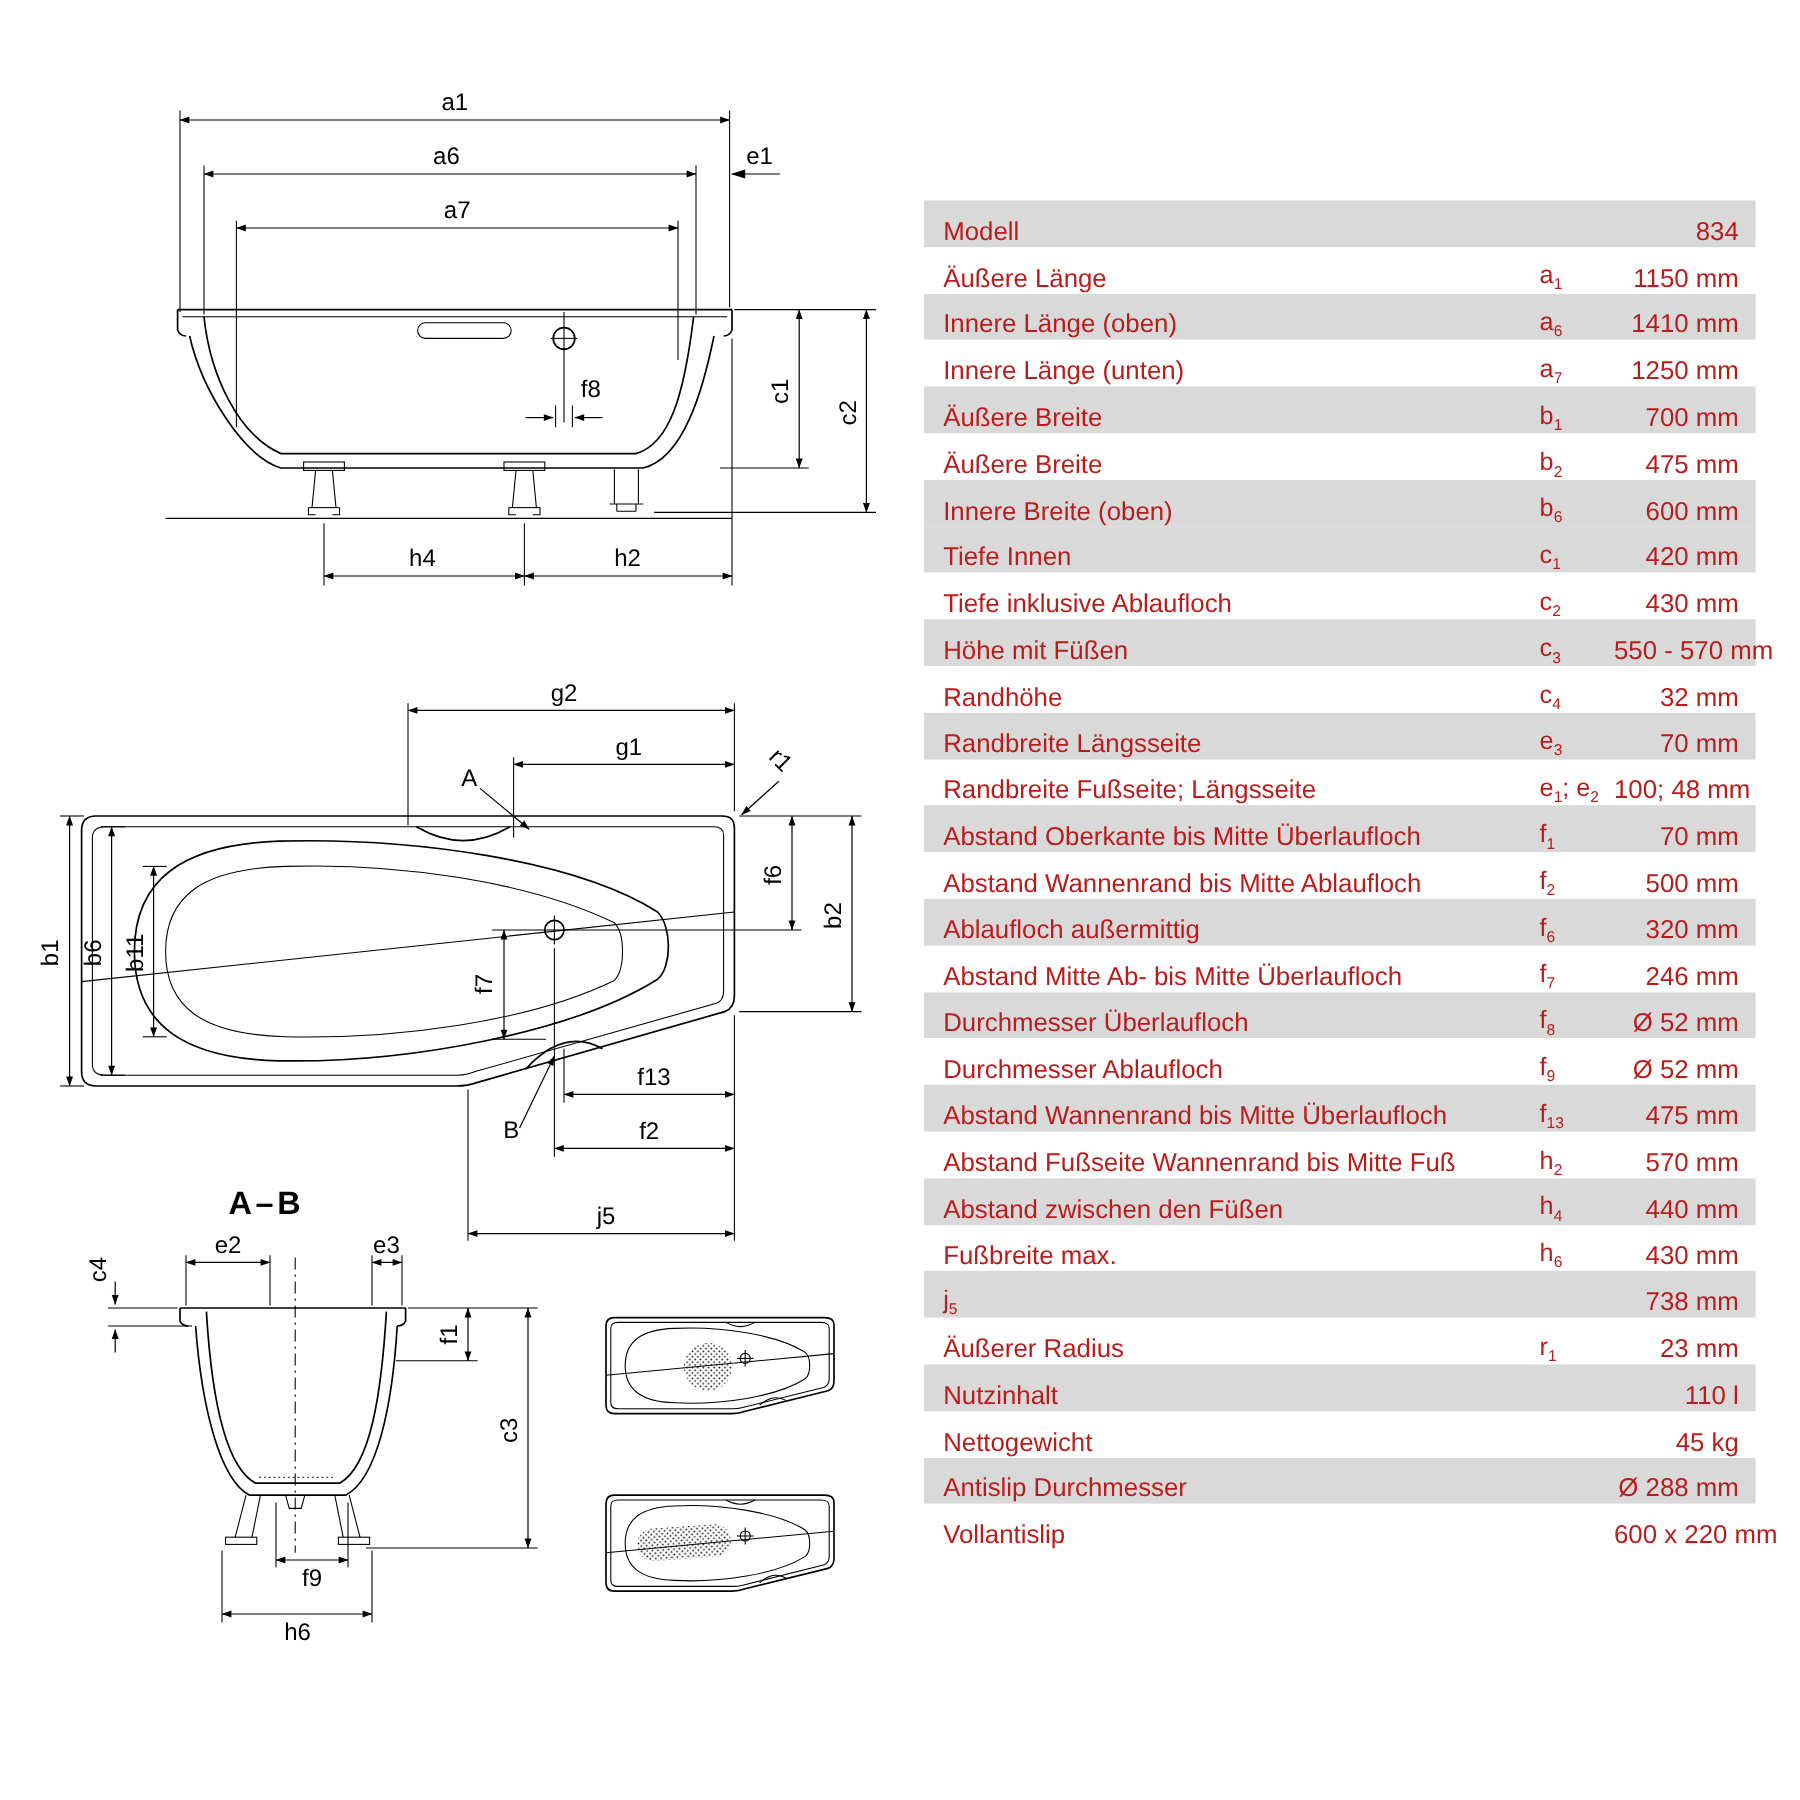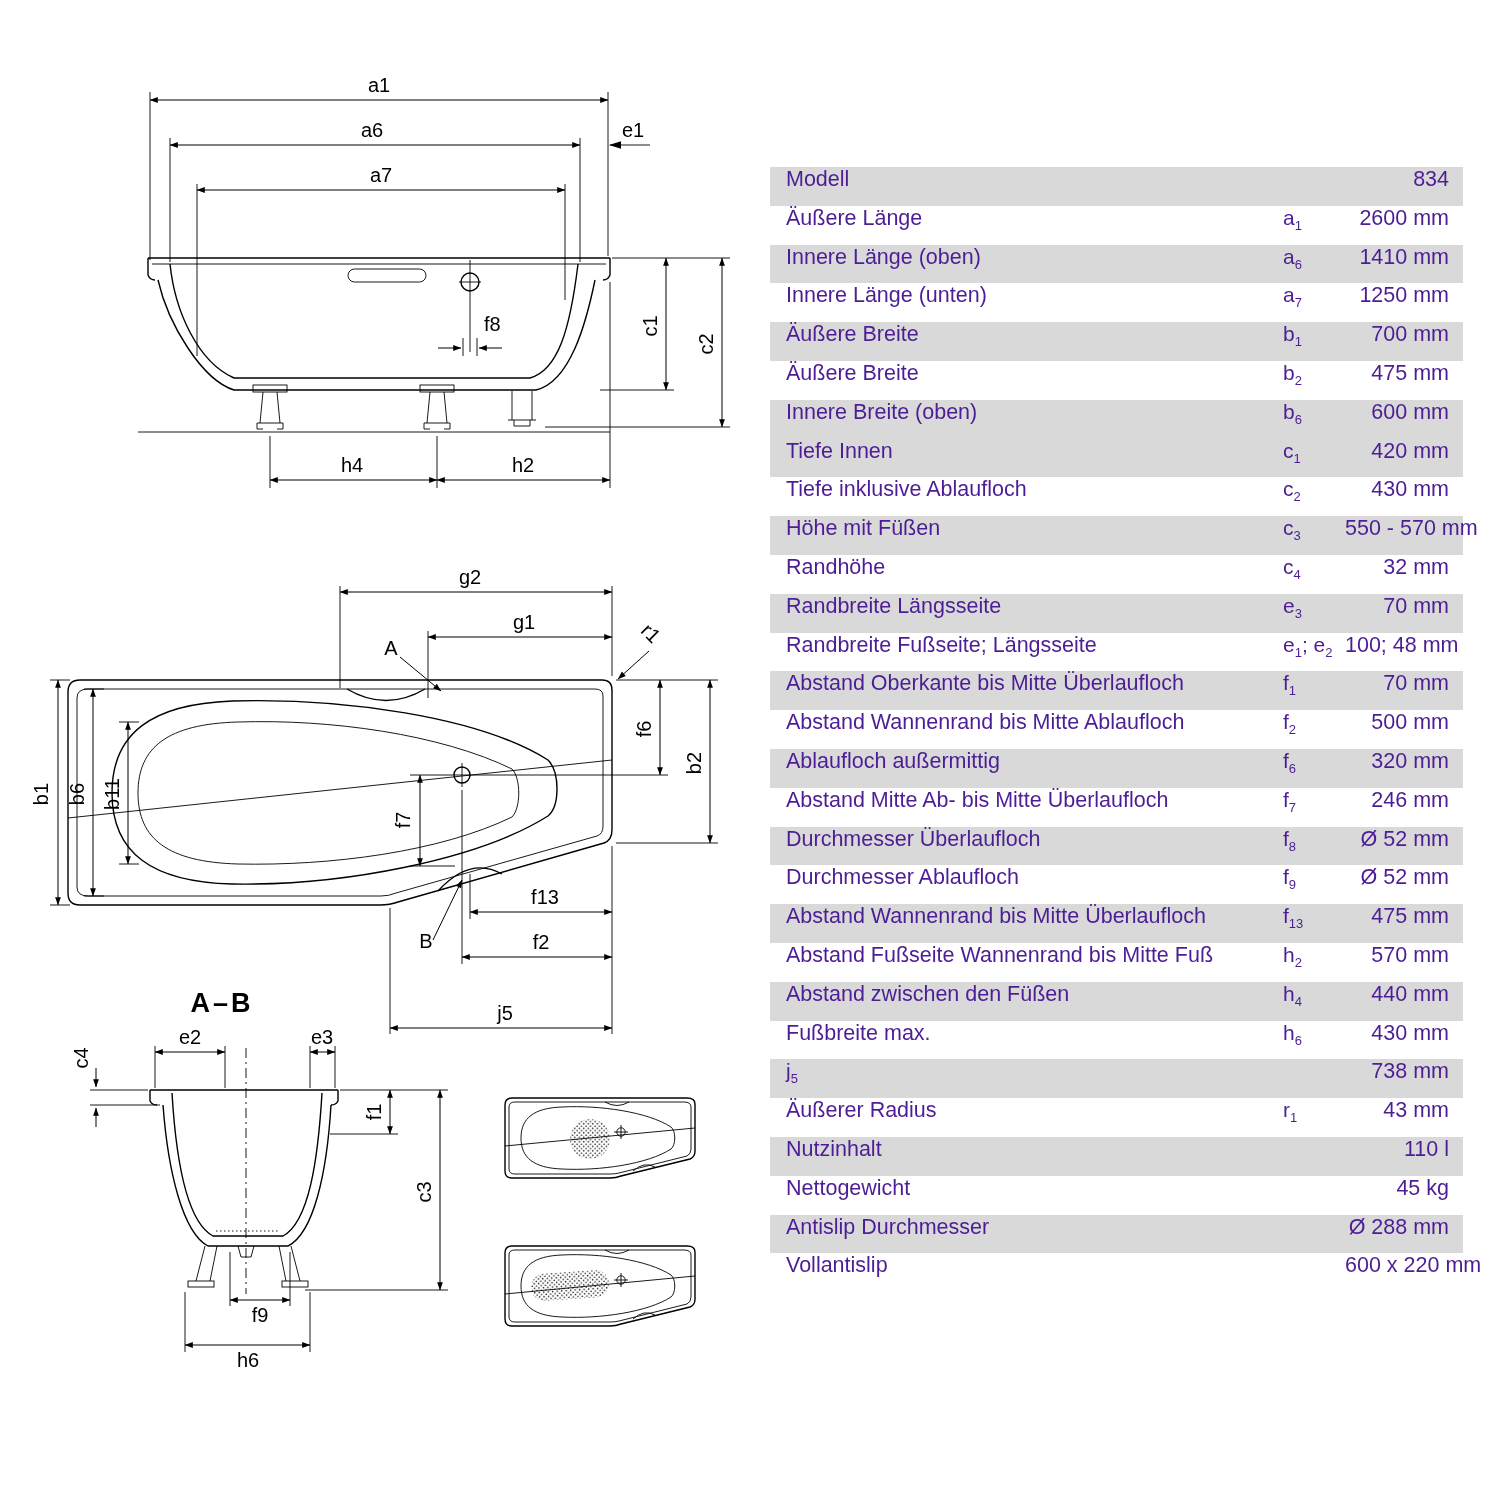--- a/index.html
+++ b/index.html
@@ -3,21 +3,21 @@
 <meta charset="utf-8">
 <style>
   *{margin:0;padding:0;box-sizing:border-box}
   html,body{background:#fff}
   body{width:1500px;height:1500px;font-family:"Liberation Sans",sans-serif;color:#111}
   .page{position:relative;width:1500px;height:1428px;background:#fff;overflow:hidden}
   .drawings{position:absolute;left:0;top:0}
 
   
   .spec-table{position:absolute;left:770px;top:167px;width:693px}
-  .row{display:flex;align-items:flex-start;height:38.8px;padding:0 14px 0 16px;font-size:21.5px;color:#4c1d95}
+  .row{display:flex;align-items:flex-end;height:38.8px;padding:13px 14px 0 16px;font-size:21.5px;color:#b91c1c}
   .row.shaded{background:#d9d9d9}
   .row .lbl{flex:0 0 auto;width:497px;white-space:nowrap;overflow:hidden}
   .row .sym{flex:0 0 auto;width:62px;font-size:21px}
   .row .sym sub{font-size:13px}
   .row .val{flex:1 1 auto;text-align:right;white-space:nowrap}
 
   
   .ln{stroke:#000;stroke-width:1.4;fill:none}
   .tn{stroke:#000;stroke-width:0.9;fill:none}
   .dm{stroke:#000;stroke-width:1;fill:none;marker-start:url(#arr);marker-end:url(#arr)}
@@ -255,21 +255,21 @@
 
   <div class="spec-table">
       <div class="row shaded">
       <span class="lbl">Modell</span>
       <span class="sym"></span>
       <span class="val">834</span>
     </div>
       <div class="row">
       <span class="lbl">Äußere Länge</span>
       <span class="sym">a<sub>1</sub></span>
-      <span class="val">2600 mm</span>
+      <span class="val">1150 mm</span>
     </div>
       <div class="row shaded">
       <span class="lbl">Innere Länge (oben)</span>
       <span class="sym">a<sub>6</sub></span>
       <span class="val">1410 mm</span>
     </div>
       <div class="row">
       <span class="lbl">Innere Länge (unten)</span>
       <span class="sym">a<sub>7</sub></span>
       <span class="val">1250 mm</span>
@@ -369,21 +369,21 @@
       <span class="sym">h<sub>6</sub></span>
       <span class="val">430 mm</span>
     </div>
       <div class="row shaded">
       <span class="sym">j<sub>5</sub></span>
       <span class="val">738 mm</span>
     </div>
       <div class="row">
       <span class="lbl">Äußerer Radius</span>
       <span class="sym">r<sub>1</sub></span>
-      <span class="val">43 mm</span>
+      <span class="val">23 mm</span>
     </div>
       <div class="row shaded">
       <span class="lbl">Nutzinhalt</span>
       <span class="sym"></span>
       <span class="val">110 l</span>
     </div>
       <div class="row">
       <span class="lbl">Nettogewicht</span>
       <span class="sym"></span>
       <span class="val">45 kg</span>

